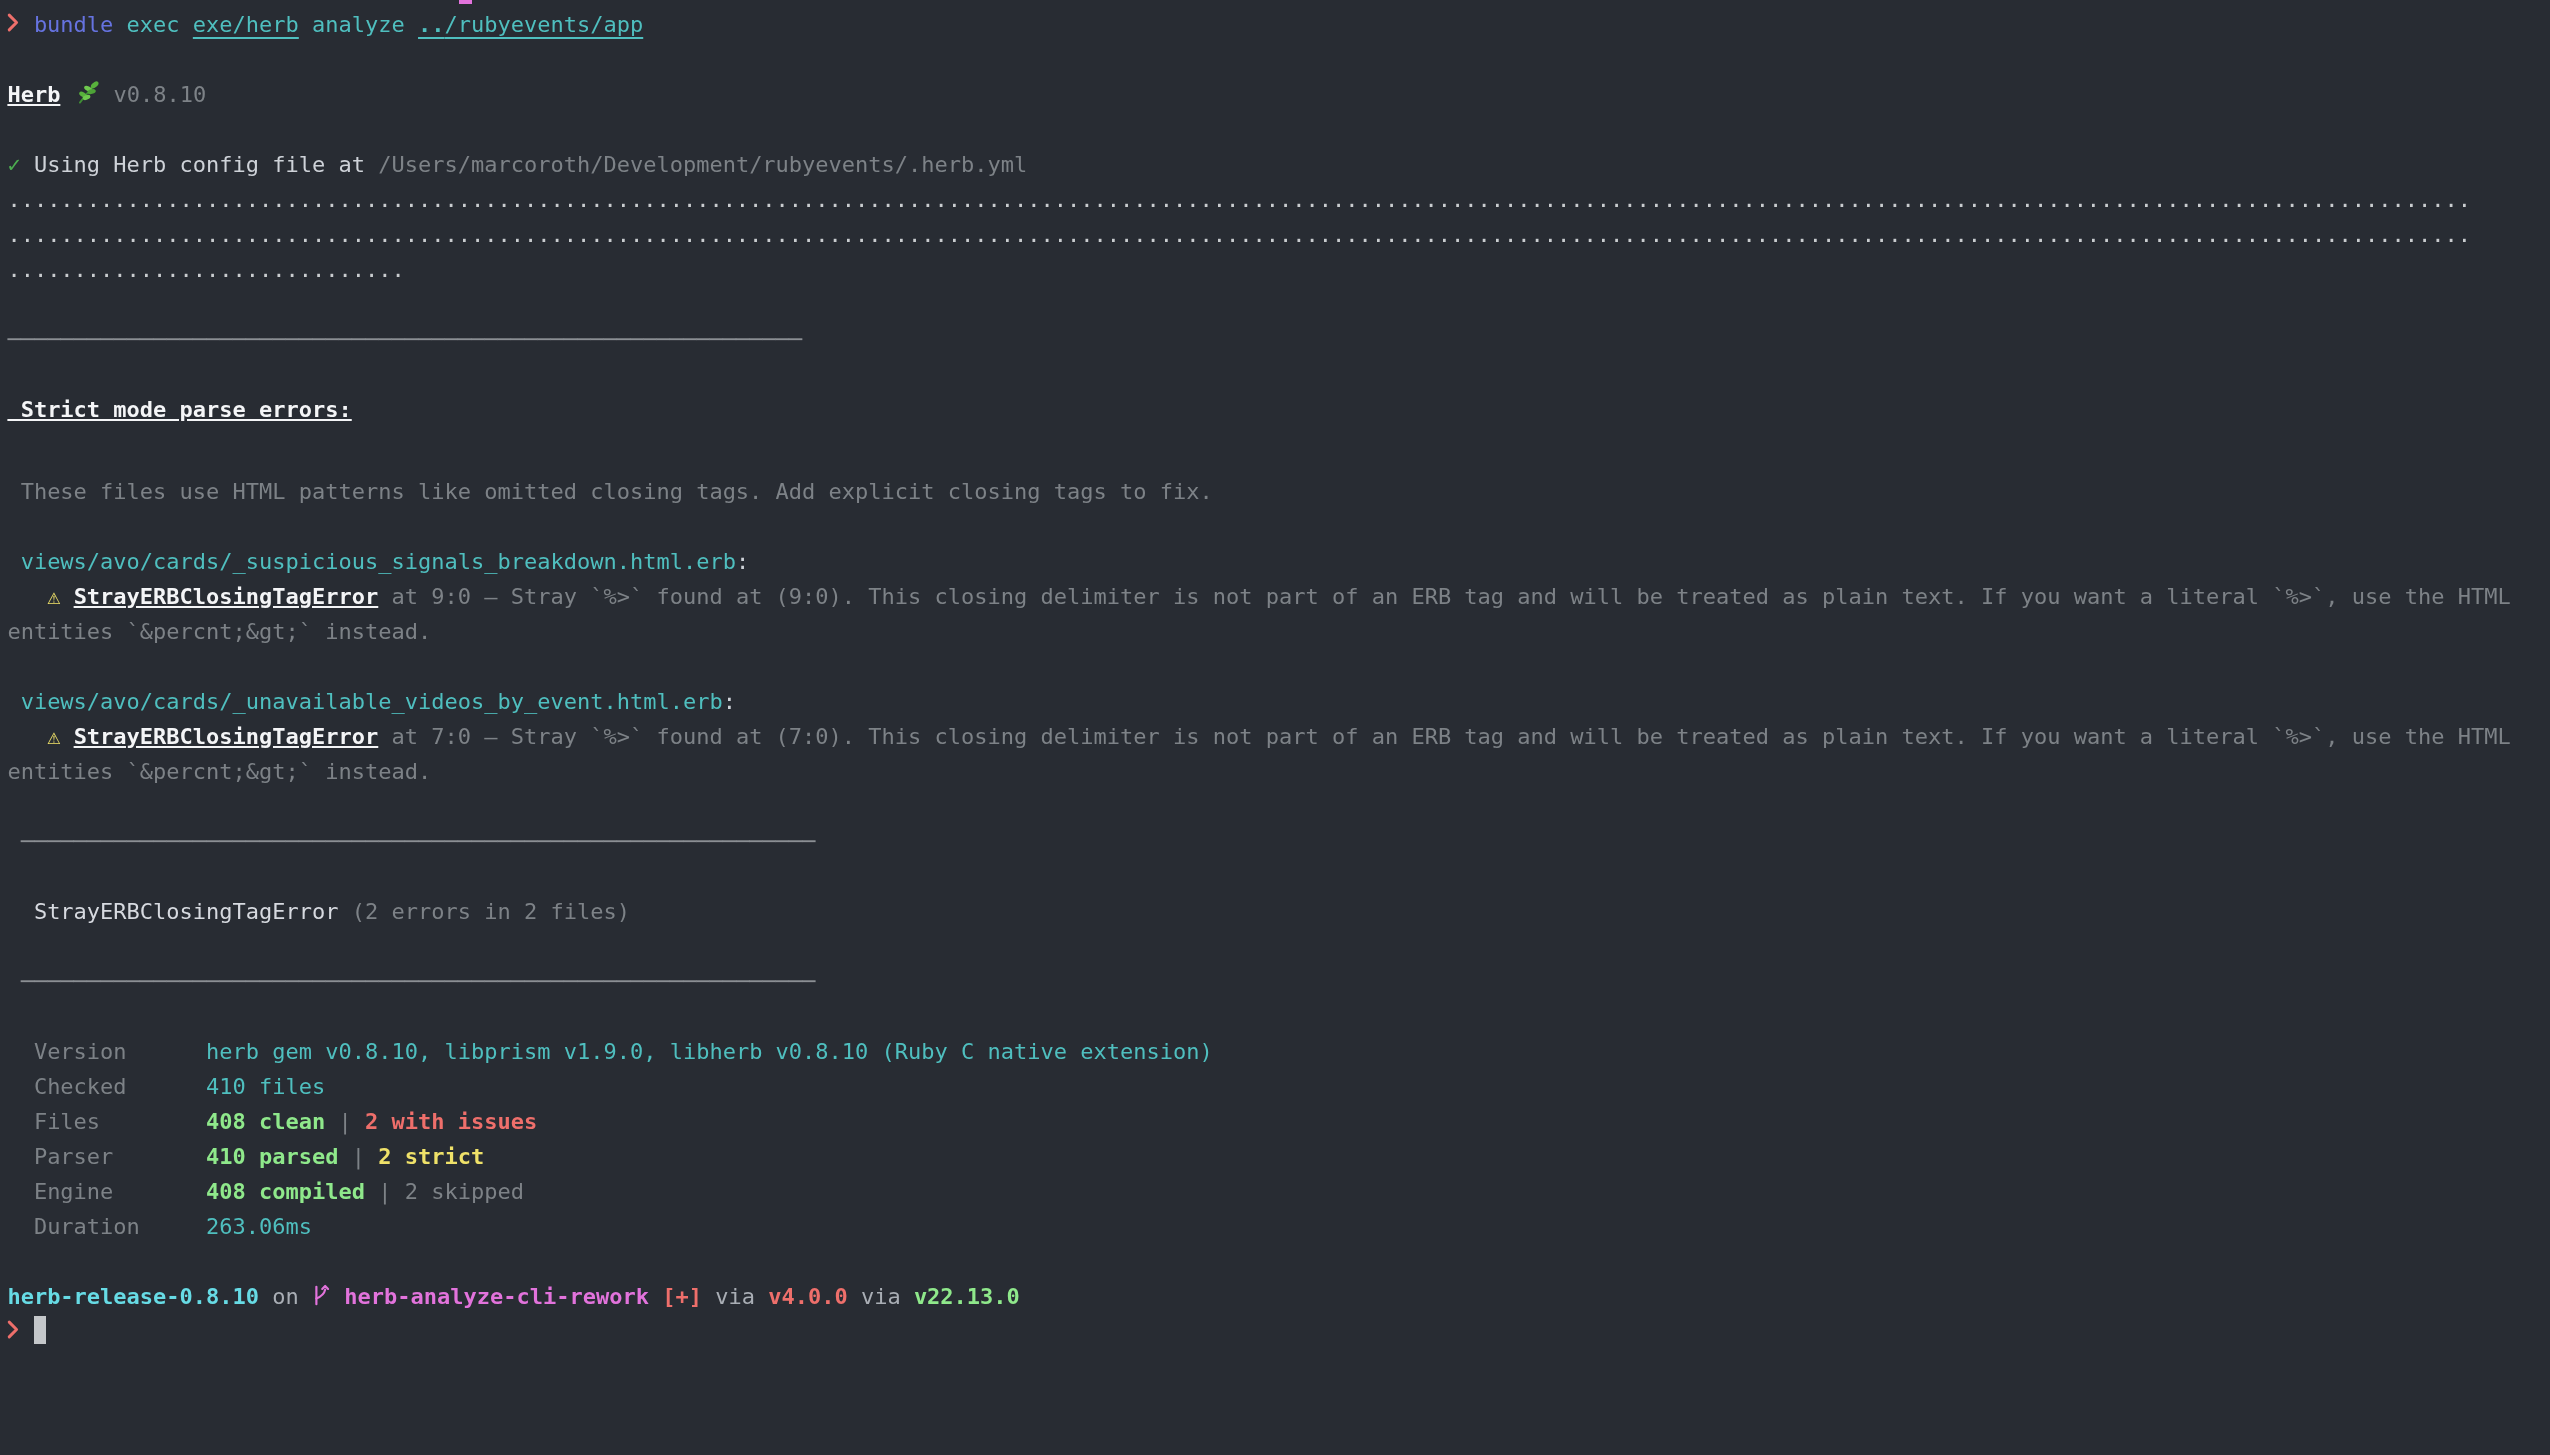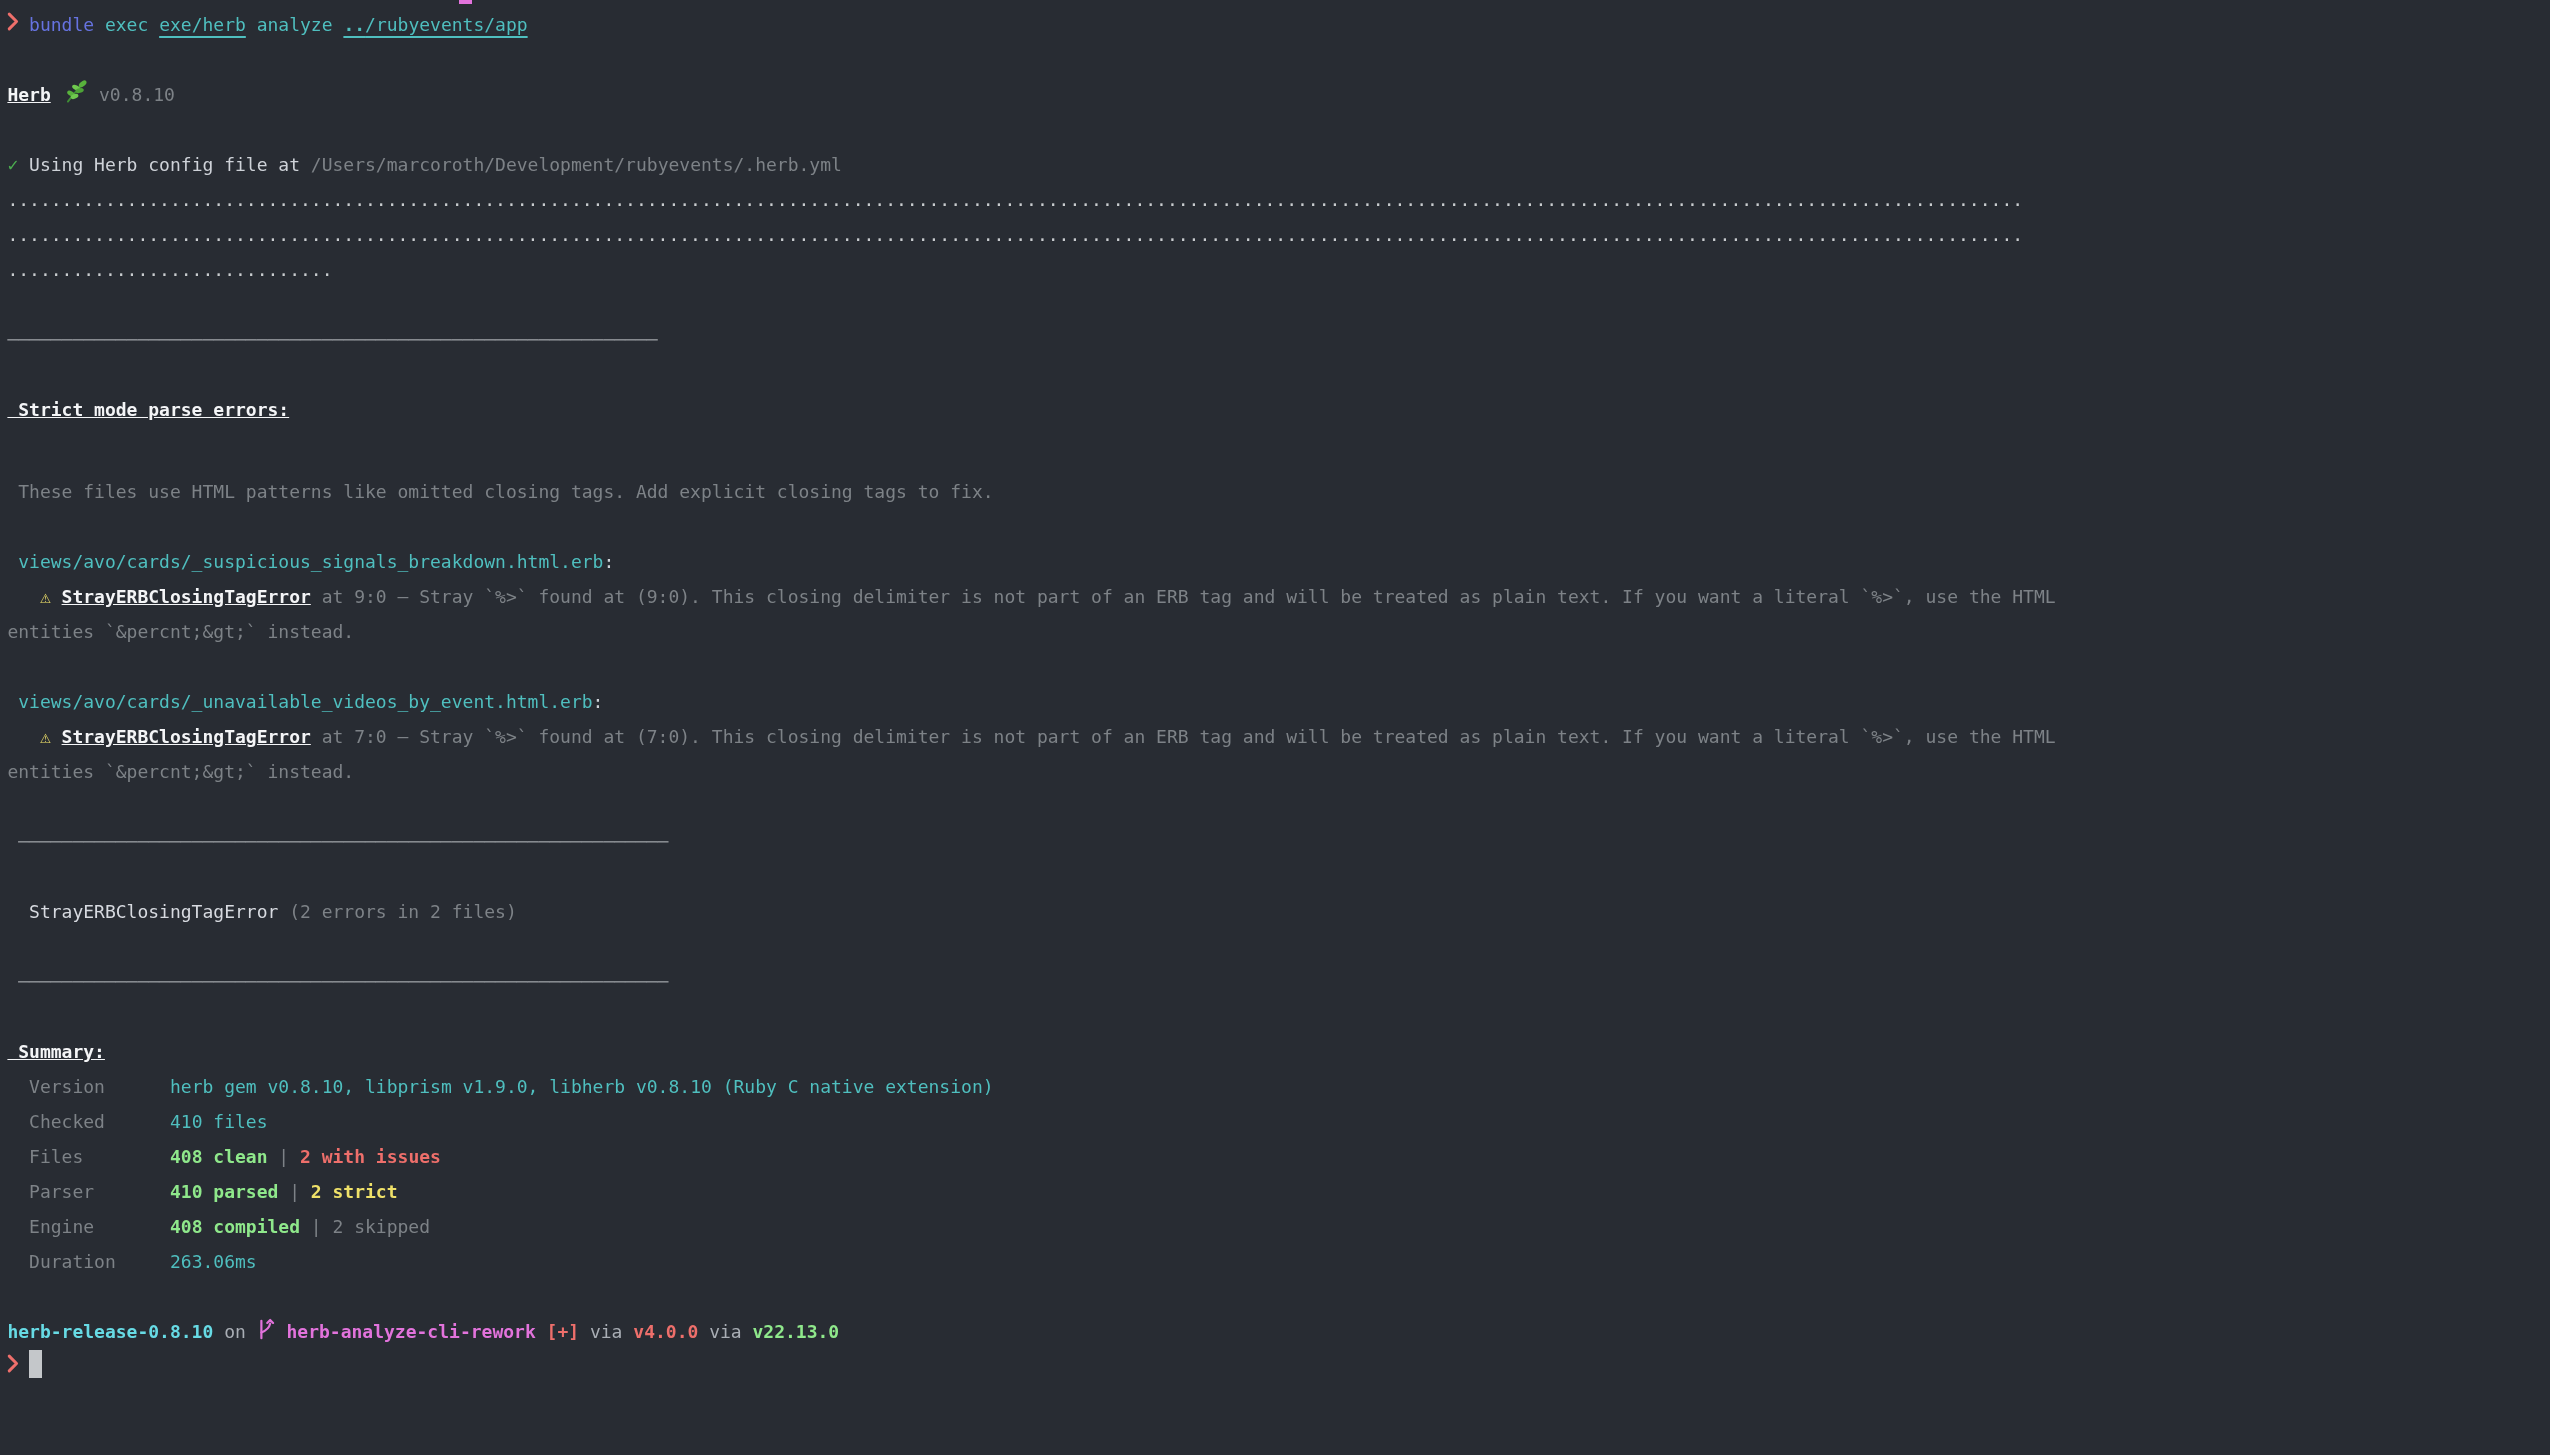--- a/index.html
+++ b/index.html
@@ -8,21 +8,21 @@
     --teal:#4fbfbf; --cyanbright:#67dbe5; --green:#4cae50; --lime:#8fe88b;
     --yellow:#efe169; --red:#ee6f6b; --blue:#6673e0; --magenta:#e273dc;
     --cursor:#c4c7ca;
   }
   html,body{margin:0;padding:0;}
   body{width:2550px;height:1455px;background:var(--bg);overflow:hidden;}
   .term{
     position:relative;box-sizing:border-box;width:2550px;height:1455px;
     padding:6.6px 0 0 7.4px;
     font-family:"DejaVu Sans Mono","DejaVu Sans",monospace;
-    font-size:18px;line-height:35px;color:var(--default);
+    font-size:22px;line-height:35px;color:var(--default);
   }
   .line{height:35px;white-space:pre;}
   .b{font-weight:bold;}
   .c-bright{color:var(--bright);text-decoration:underline;} .c-gray{color:var(--gray);margin-top:47px;} .c-light{color:var(--light);}
   .c-muted{color:var(--muted);} .c-div{color:var(--divider);} .c-dots{color:var(--dots);}
   .c-teal{color:var(--teal);} .c-cyanb{color:var(--cyanbright);} .c-green{color:var(--green);}
   .c-lime{color:var(--lime);} .c-yellow{color:var(--yellow);} .c-red{color:var(--red);}
   .c-blue{color:var(--blue);} .c-magenta{color:var(--magenta);}
   .u{text-decoration:underline;text-decoration-thickness:1.5px;text-underline-offset:5.2px;}
   .warn-icon{display:inline-block;width:2ch;color:var(--yellow);}
@@ -82,21 +82,20 @@
 
   <div class="line c-div"> <span>────────────────────────────────────────────────────────────</span></div>
   <div class="line"></div>
 
   <div class="line"><span>  StrayERBClosingTagError</span><span class="c-gray"> (2 errors in 2 files)</span></div>
 
   <div class="line"></div>
   <div class="line c-div"> <span>────────────────────────────────────────────────────────────</span></div>
   <div class="line"></div>
 
-  <div class="line b c-bright"> Summary:</div>
   <div id="summary-rows">
       <div class="line"><span class="c-gray">  Version      </span><span class="c-teal">herb gem v0.8.10, libprism v1.9.0, libherb v0.8.10 (Ruby C native extension)</span></div>
       <div class="line"><span class="c-gray">  Checked      </span><span class="c-teal">410 files</span></div>
       <div class="line"><span class="c-gray">  Files        </span><span class="b c-lime">408 clean</span><span class="c-gray"> | </span><span class="b c-red">2 with issues</span></div>
       <div class="line"><span class="c-gray">  Parser       </span><span class="b c-lime">410 parsed</span><span class="c-gray"> | </span><span class="b c-yellow">2 strict</span></div>
       <div class="line"><span class="c-gray">  Engine       </span><span class="b c-lime">408 compiled</span><span class="c-gray"> | </span><span class="c-gray">2 skipped</span></div>
       <div class="line"><span class="c-gray">  Duration     </span><span class="c-teal">263.06ms</span></div>
     </div>
 
   <div class="line"></div>

